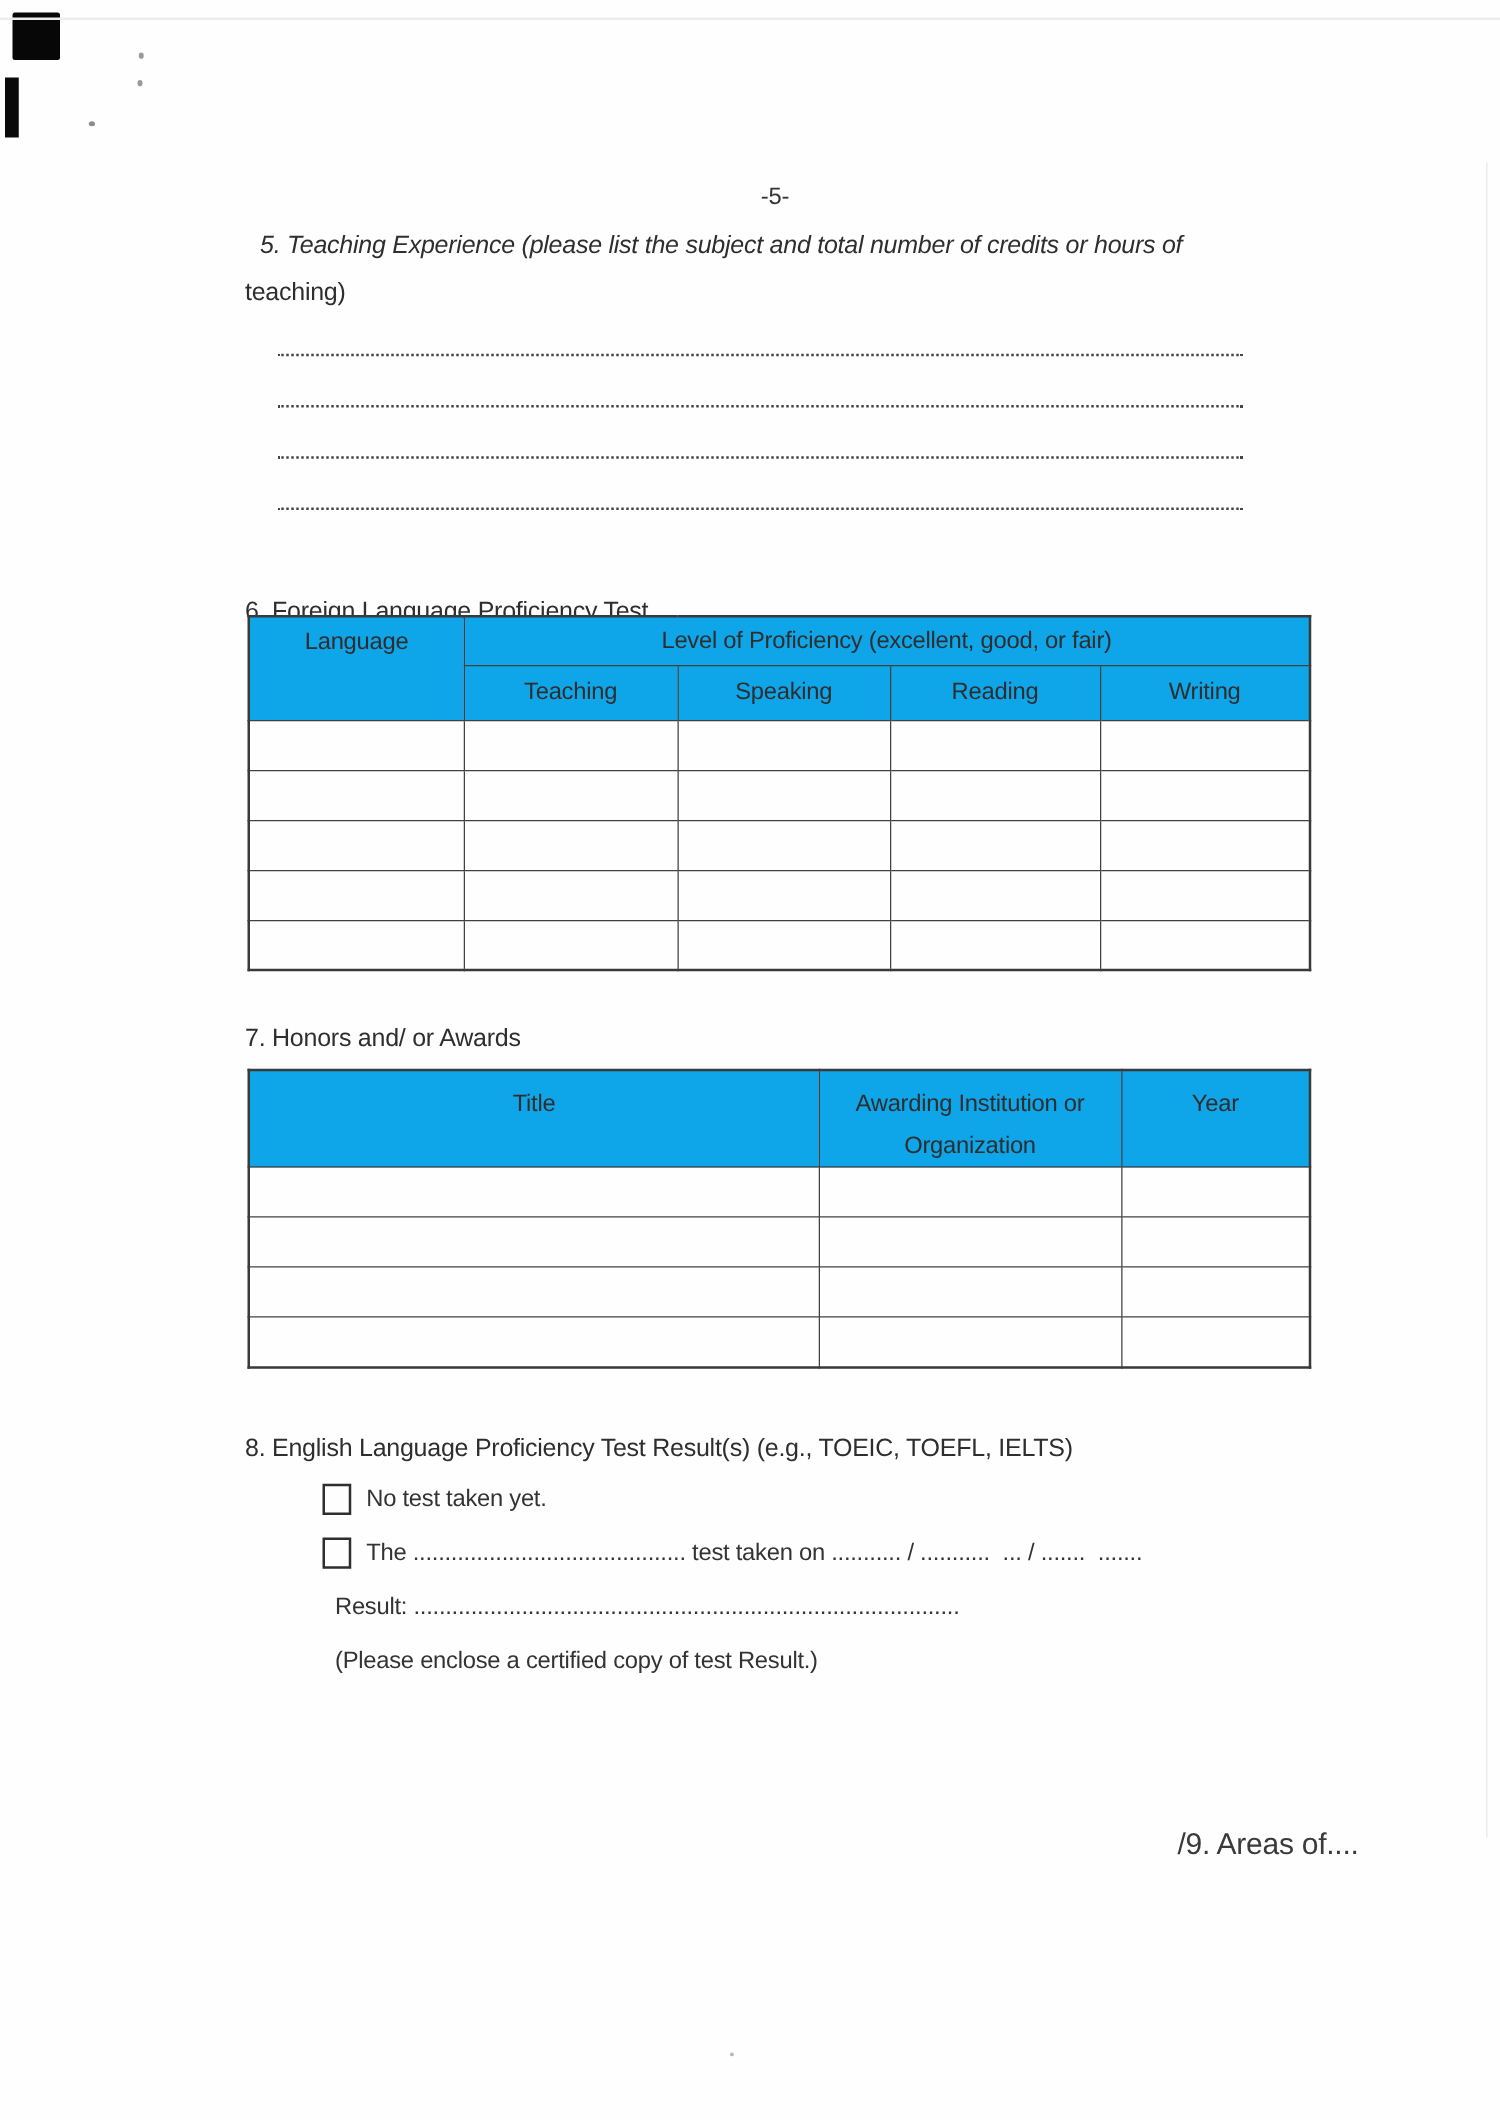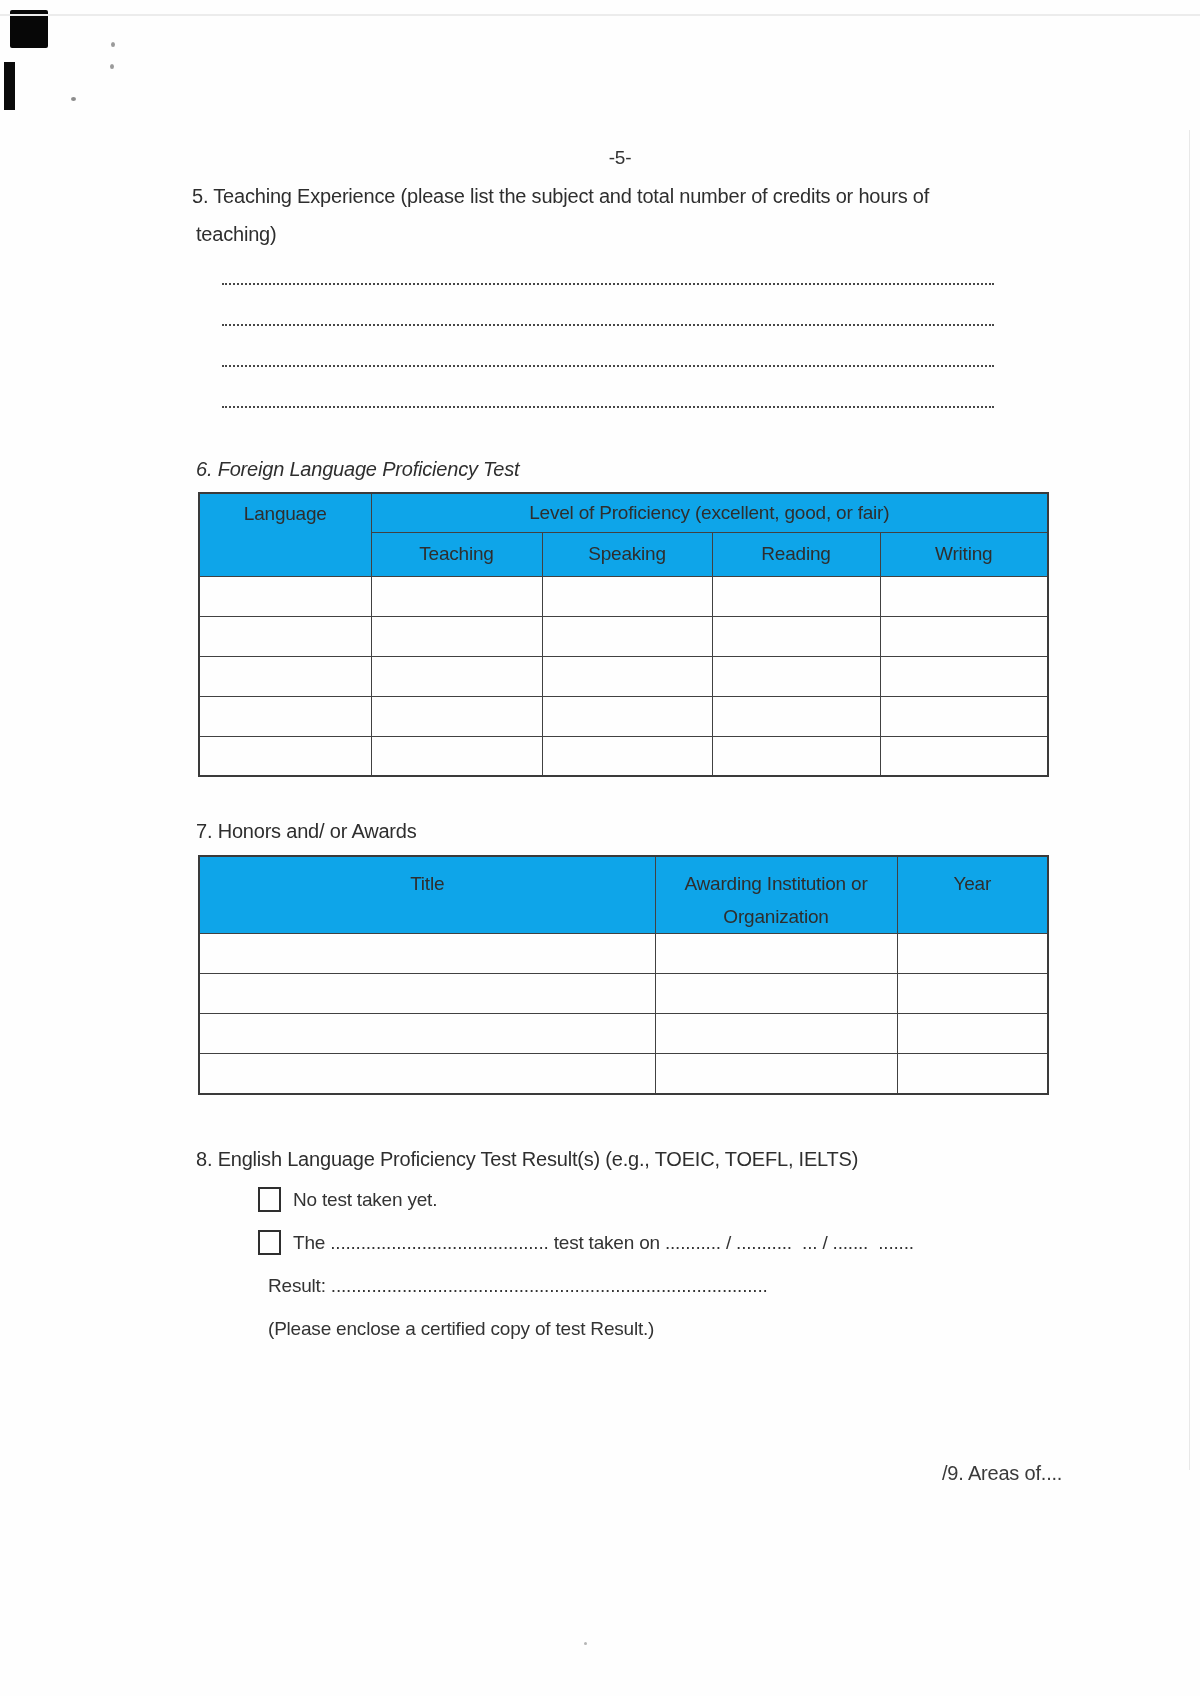--- a/index.html
+++ b/index.html
@@ -32,49 +32,49 @@
   .t6 tbody tr{height:40px;}
   .t6 th.langcell{vertical-align:top;padding-top:9px;}
   .t7{left:198px;top:855px;width:849px;}
   .t7 thead tr{height:76px;border-radius:18px;}
   .t7 thead th{vertical-align:top;padding-top:10px;line-height:33px;}
   .t7 tbody tr{height:40px;}
   
   .checkrow{display:flex;align-items:center;gap:12px;margin-left:21px;}
   .checkbox{width:19px;height:21px;border:2.5px solid #2e2e2e;background:transparent;flex:0 0 auto;}
   .pre{white-space:pre;}
-  .footer-note{font-size:20px;color:#3a3a3a;}
+  .footer-note{font-size:24px;color:#3a3a3a;}
 </style>
 </head>
 <body>
 
 <div id="page">
 
   <div class="abs corner-square"></div>
   <div class="abs corner-bar"></div>
   <div class="abs top-line"></div>
   <div class="abs right-line"></div>
   <div class="abs speck" style="left:111px;top:42px;width:4px;height:5px;"></div>
   <div class="abs speck" style="left:110px;top:64px;width:4px;height:5px;"></div>
   <div class="abs speck" style="left:71px;top:97px;width:5px;height:4px;background:#8c8c8c;"></div>
   <div class="abs speck" style="left:584px;top:1642px;width:3px;height:3px;background:#b5b5b5;"></div>
 
   <div class="abs body-txt" style="left:590px;top:148px;width:60px;text-align:center;">-5-</div>
 
-  <div class="abs h" style="left:192px;top:186px;">5. Teaching Experience (please list the subject and total number of credits or hours of</div>
+  <div class="abs h" style="left:208px;top:186px;font-style:italic;">5. Teaching Experience (please list the subject and total number of credits or hours of</div>
   <div class="abs h" style="left:196px;top:224px;">teaching)</div>
   <div class="abs lines">
 
   <div class="dotline"></div>
       <div class="dotline"></div>
       <div class="dotline"></div>
       <div class="dotline"></div>
     </div>
 
-  <div class="abs h" style="left:196px;top:459px;font-style:italic;">6. Foreign Language Proficiency Test</div>
+  <div class="abs h" style="left:196px;top:479px;">6. Foreign Language Proficiency Test</div>
   <table class="ftable t6">
     <colgroup>
         <col style="width:172px">
         <col style="width:171px">
         <col style="width:170px">
         <col style="width:168px">
         <col style="width:168px">
       </colgroup>
     <thead>
       <tr class="r1">

